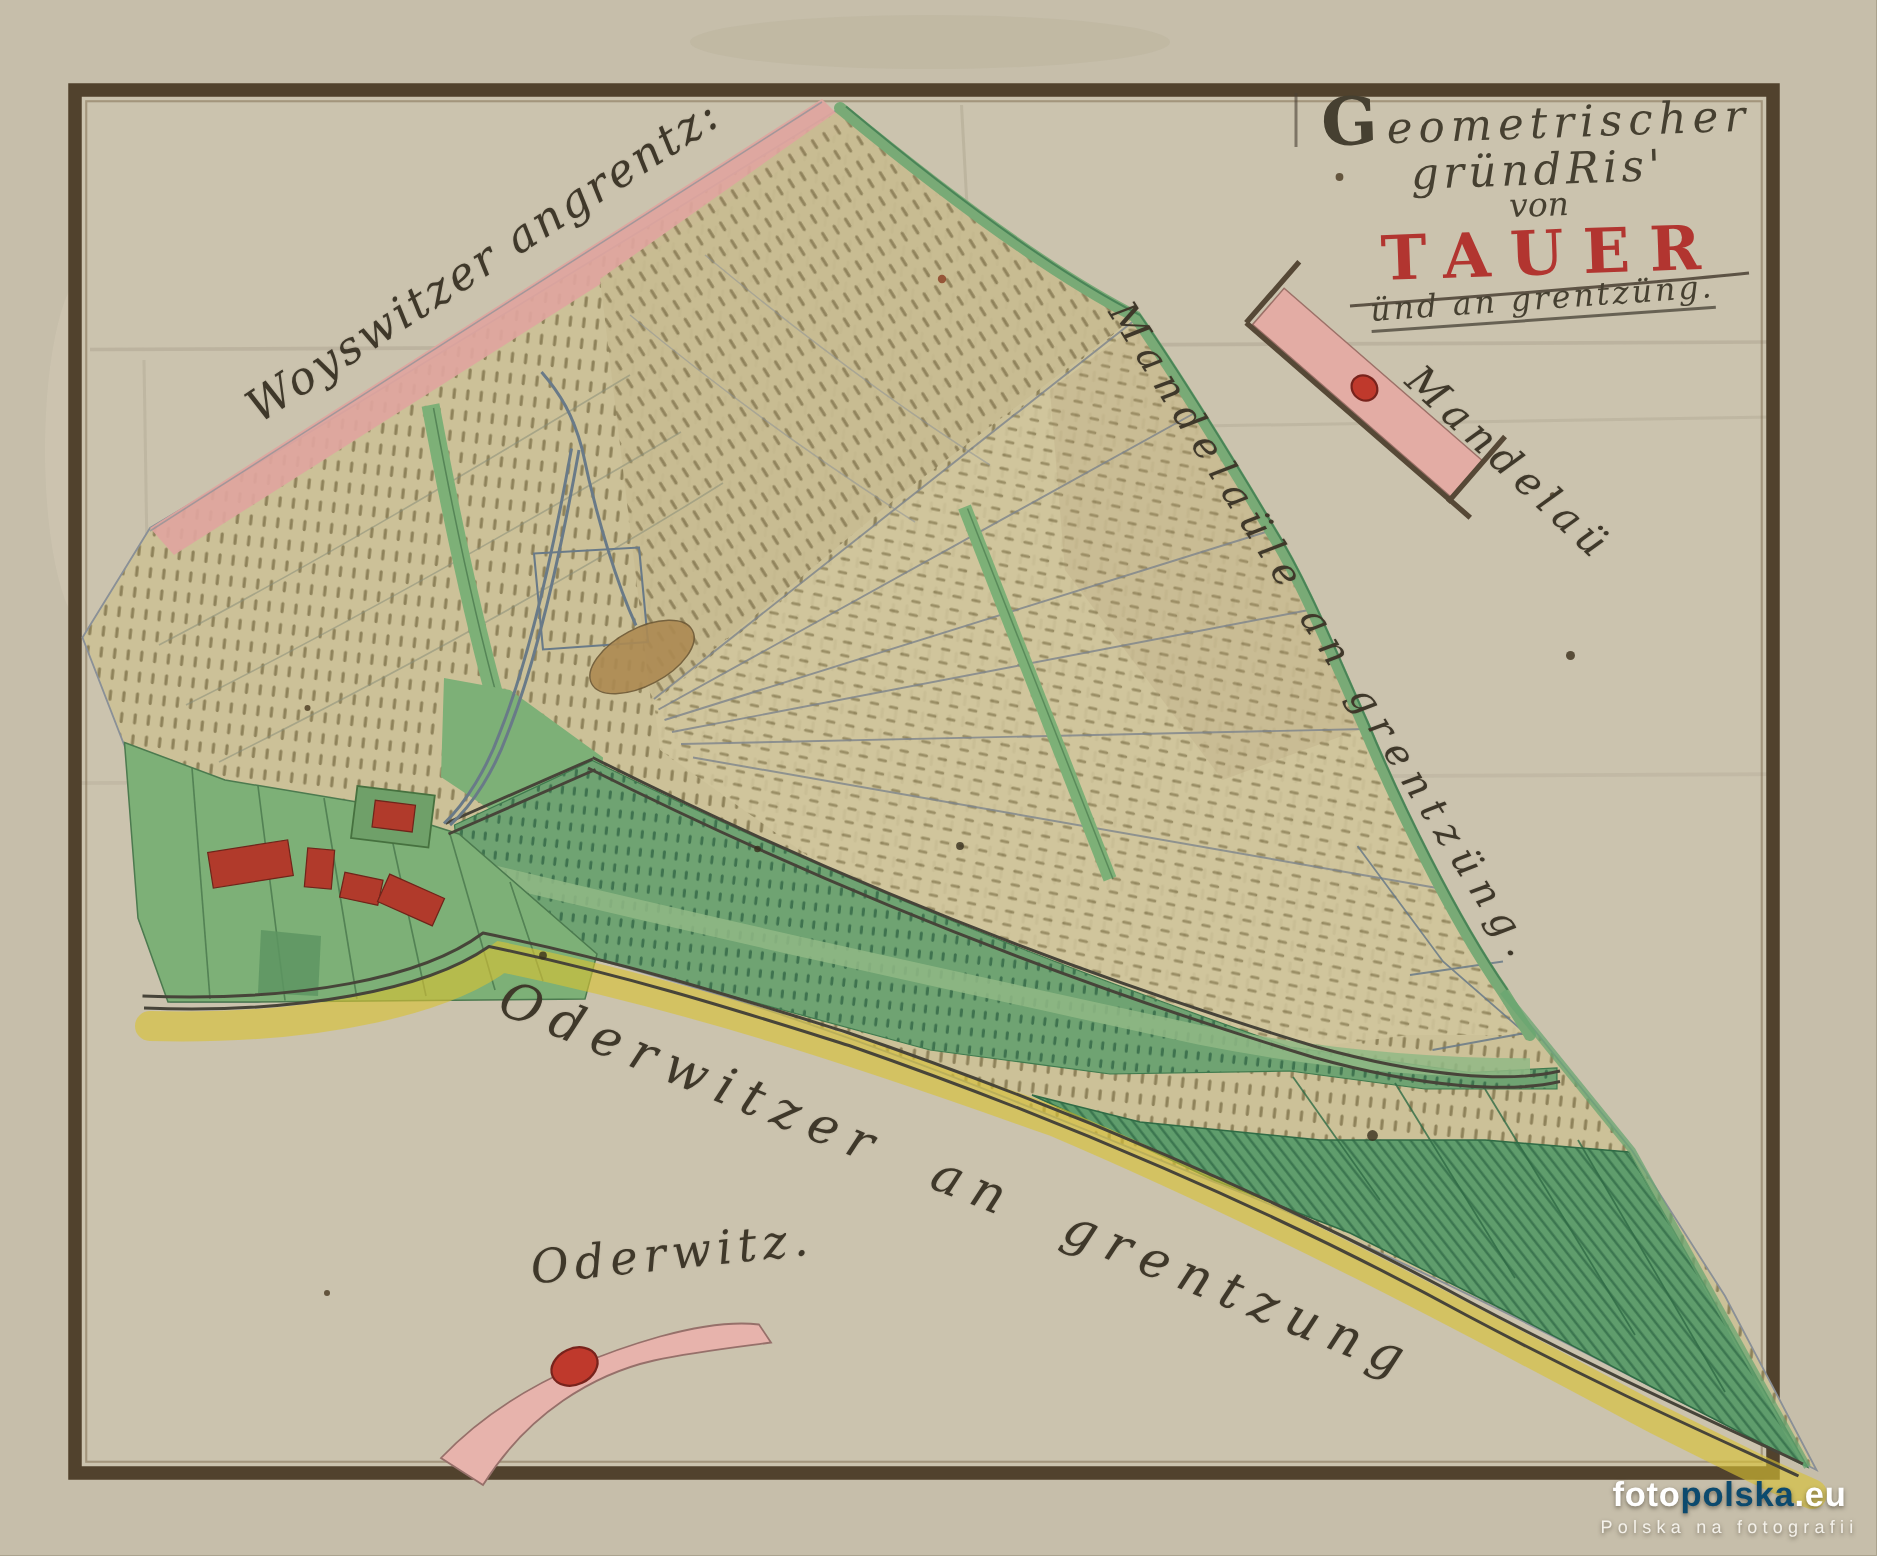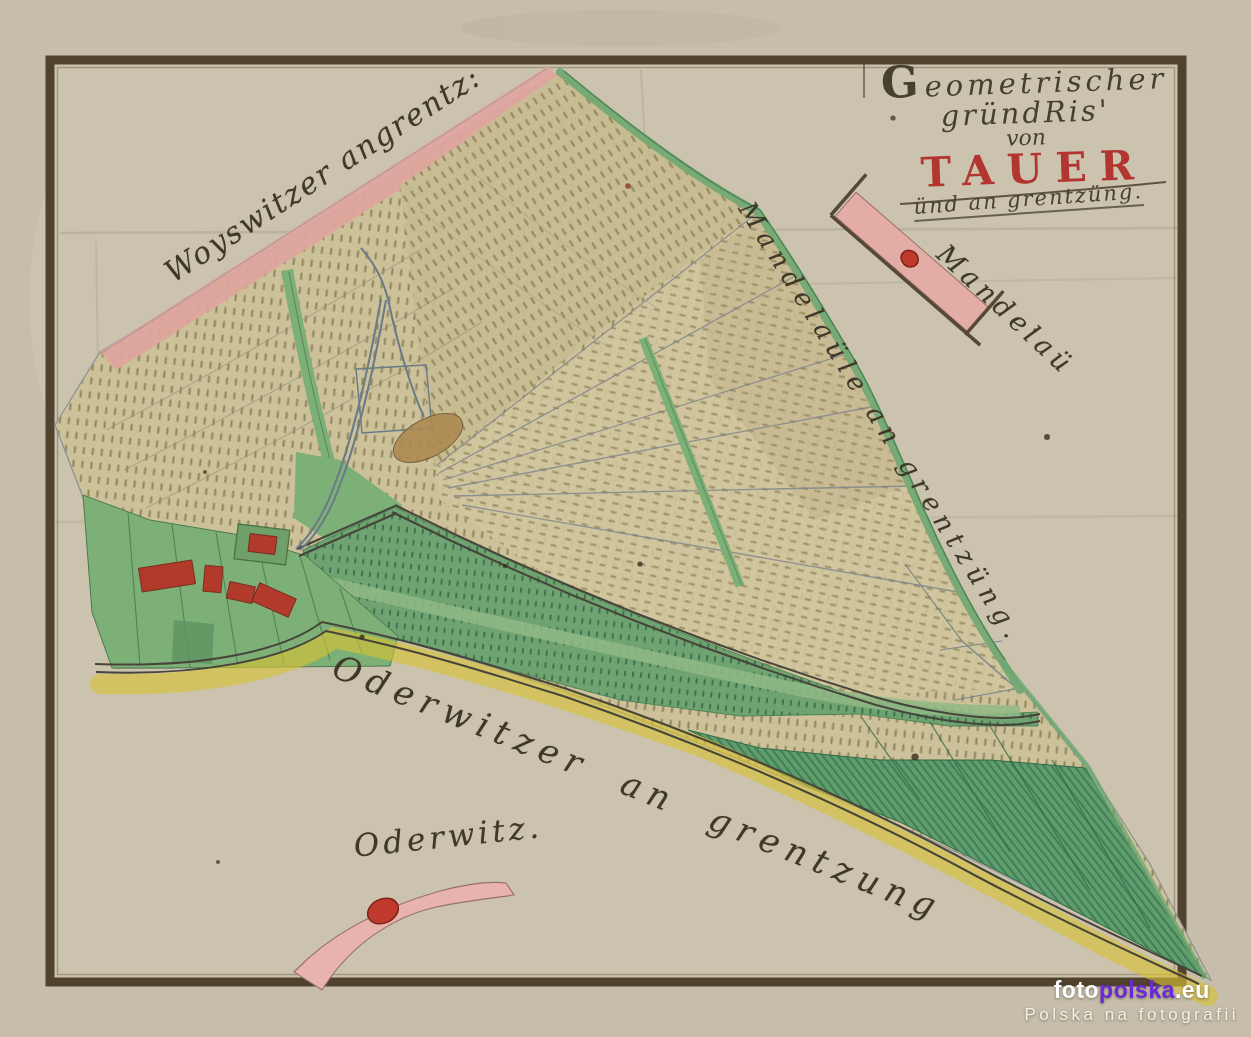--- a/index.html
+++ b/index.html
@@ -40,21 +40,21 @@
                      display:inline-block; transform:rotate(-2deg);
                      border-bottom:2px solid rgba(70,64,52,.75); padding-bottom:1px; }
 
   #watermark {
     position:absolute; right:12px; bottom:12px; text-align:center;
     font-family:"Liberation Sans", sans-serif; pointer-events:none;
     text-shadow:0 1px 3px rgba(50,42,30,.55);
   }
   #watermark .wm1 { font-size:23px; font-weight:bold; color:#ffffff; letter-spacing:.5px; }
   #watermark .wm1 .wm-red { }
-  #watermark .wm2 { font-size:17px; letter-spacing:3.5px; color:#f4f1ea; margin-top:1px; }
+  #watermark .wm2 { font-size:12px; letter-spacing:3.5px; color:#f4f1ea; margin-top:1px; }
 </style>
 </head>
 <body>
 
 <div id="stage">
 
 <svg id="map-svg" viewBox="0 0 1251 1037">
   <defs>
     <pattern id="pTan" patternUnits="userSpaceOnUse" width="14" height="9" patternTransform="rotate(96)">
       <rect width="14" height="9" fill="#ccc198"></rect>
@@ -259,17 +259,17 @@
 
 <div id="title-block">
   <div class="t1"><span class="big-g">G</span><span>eometrischer</span></div>
   <div class="t2">gründRis'</div>
   <div class="t3">von</div>
   <div class="t4" id="title-place" style="color: rgb(178, 53, 48);">TAUER</div>
   <div><span class="t5">ünd an grentzüng.</span></div>
 </div>
 
 <div id="watermark">
-  <div class="wm1"><span>foto</span><span class="wm-red" id="wm-red" style="color: #6d28d9;">polska</span><span>.eu</span></div>
+  <div class="wm1"><span>foto</span><span class="wm-red" id="wm-red" style="color: #0c4a6e;">polska</span><span>.eu</span></div>
   <div class="wm2">Polska na fotografii</div>
 </div>
 
 </div>
 
 </body></html>

